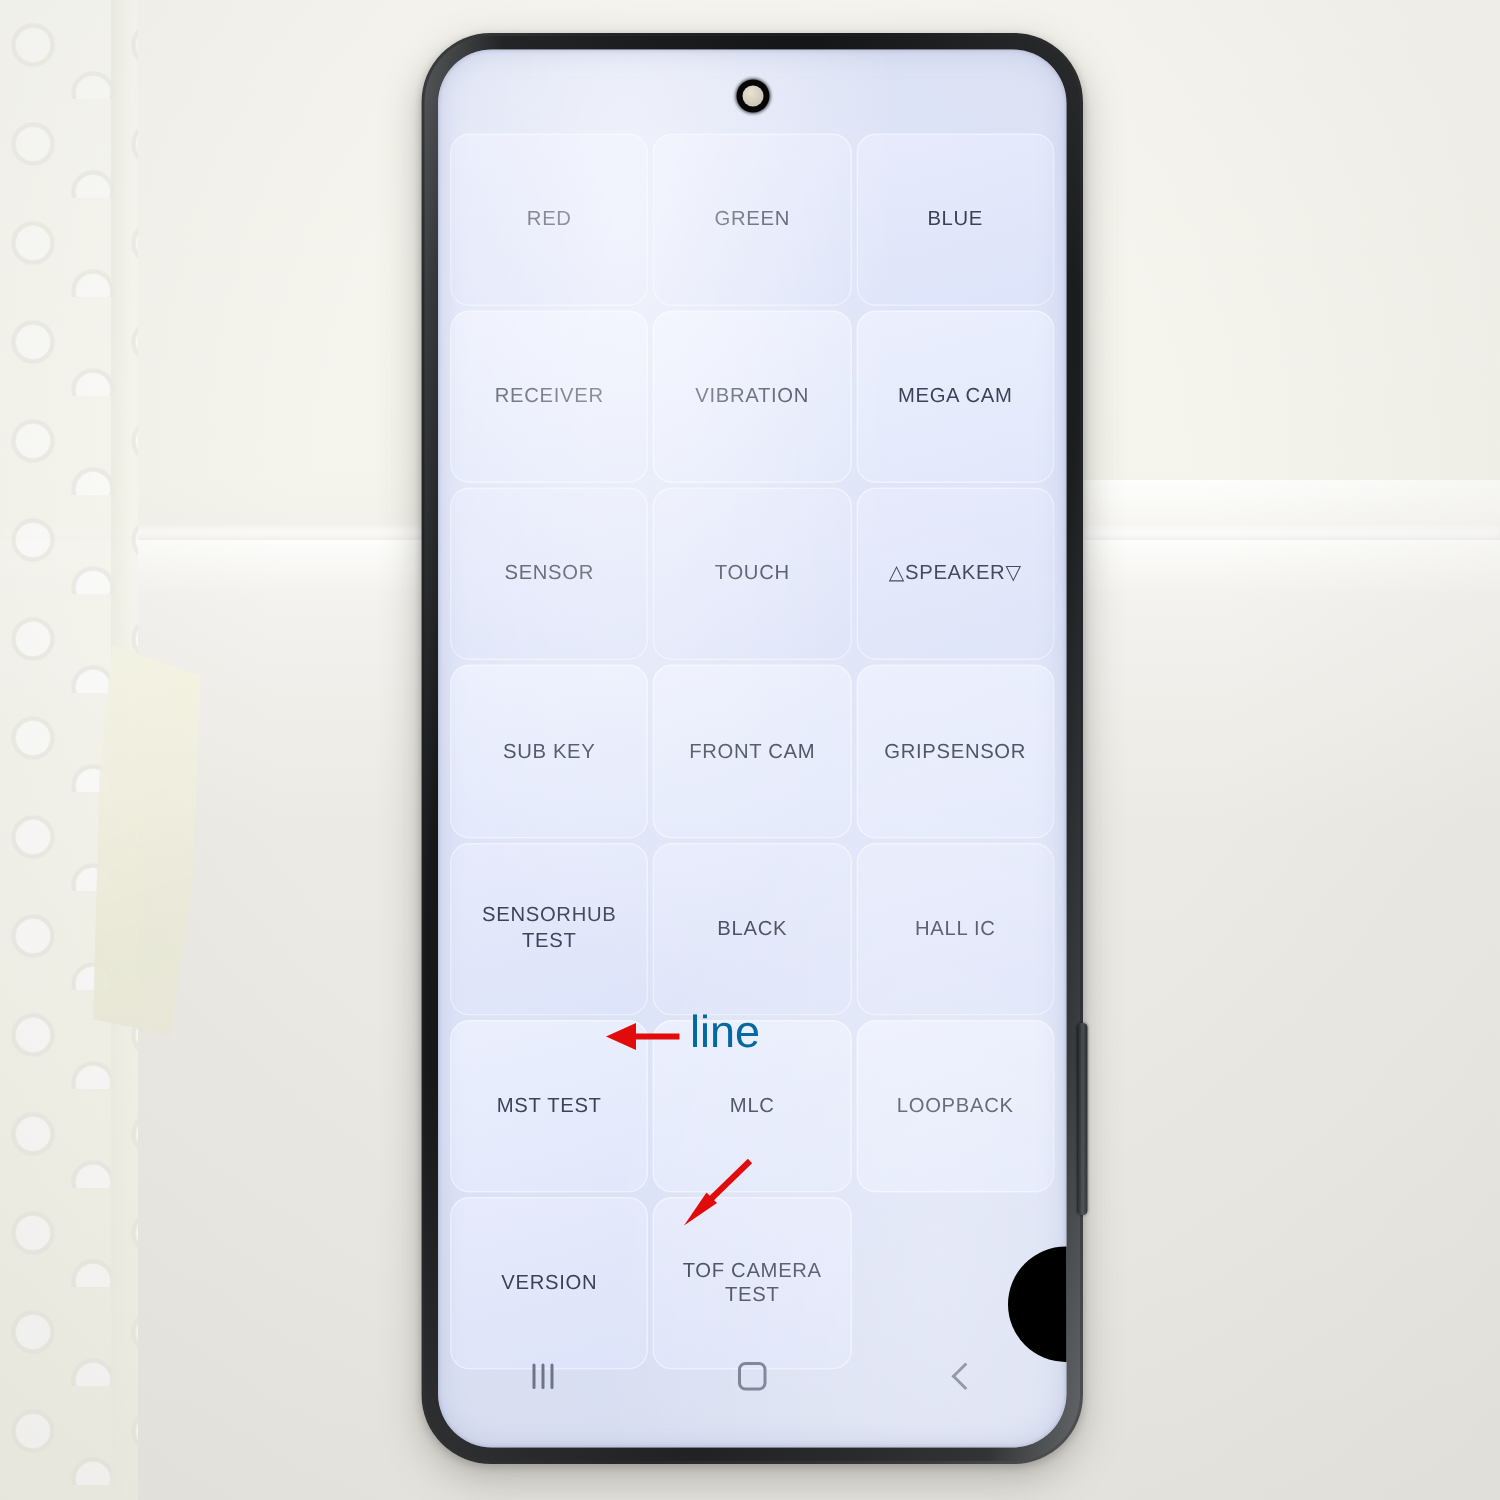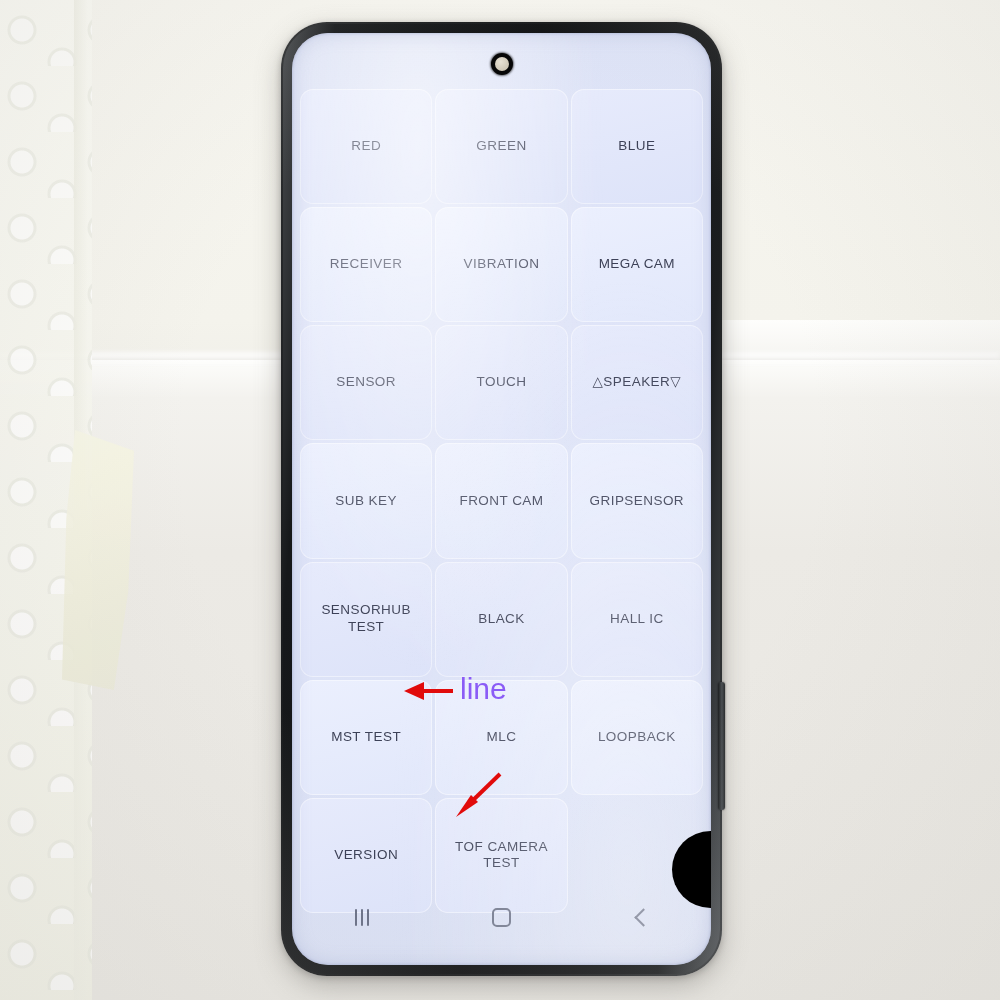--- a/index.html
+++ b/index.html
@@ -168,21 +168,21 @@
 
   
   .defect-blob {
     position:absolute; left:380px; top:798px; width:77px; height:77px;
     border-radius:50%;
     background:#000; z-index:8;
   }
   #annotations { position:absolute; inset:0; z-index:10; pointer-events:none; }
   .anno-label {
     position:absolute;
-    color:#8b5cf6;
+    color:#0369a1;
     font-size:30px;
     font-weight:400;
     line-height:1;
     font-family:"Liberation Sans", sans-serif;
   }
 </style>
 </head>
 <body>
 
 <div id="scene">

